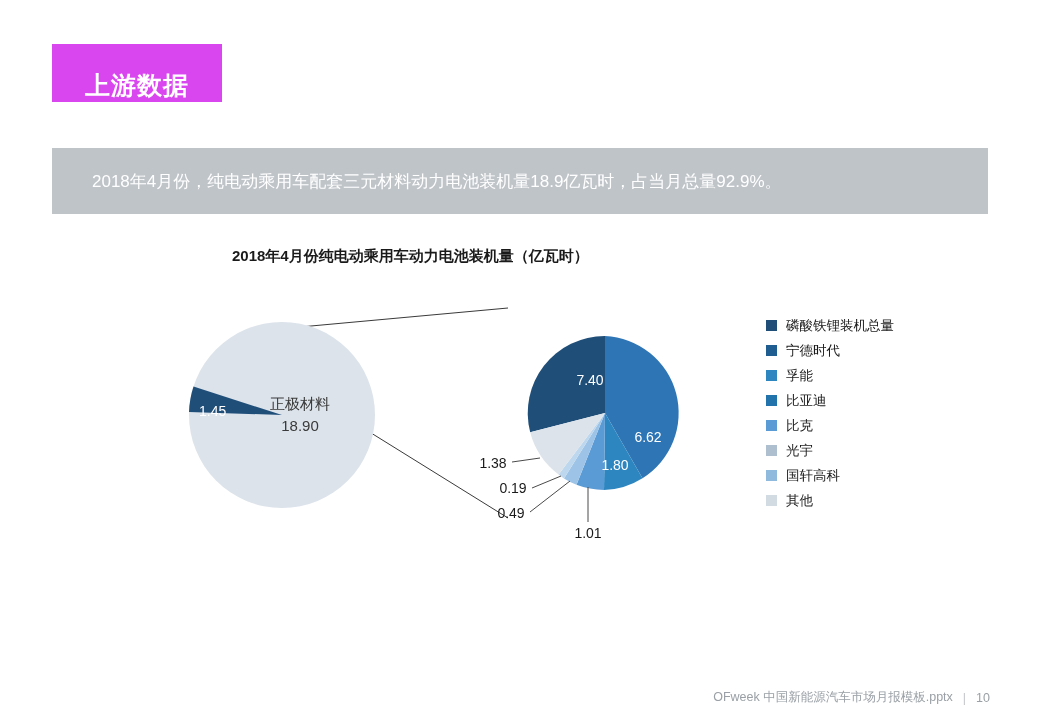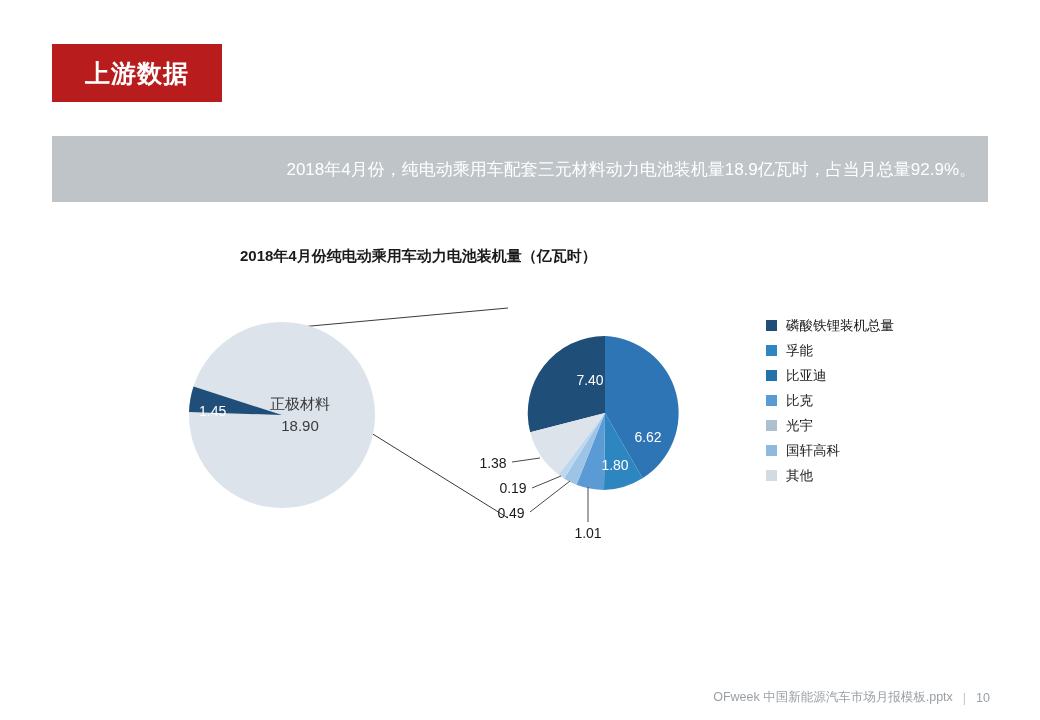--- a/index.html
+++ b/index.html
@@ -19,58 +19,57 @@
     inset: 0;
     background: #ffffff;
   }
   
   .title-tag {
     position: absolute;
     left: 52px;
     top: 44px;
     width: 170px;
     height: 58px;
-    background: #b91c1c;
-    display: flex;
-    align-items: center;
+    background: #d946ef;
+    display: flex;
+    align-items: flex-end;
     justify-content: center;
   }
   .title-tag span {
     color: #ffffff;
     font-size: 25px;
     font-weight: bold;
     letter-spacing: 1px;
   }
   
   .summary-banner {
     position: absolute;
     left: 52px;
-    top: 136px;
+    top: 148px;
     width: 936px;
     height: 66px;
     background: #bfc4c9;
     display: flex;
     align-items: center;
-    justify-content: flex-end;
   }
   .summary-text {
     color: #ffffff;
     font-size: 17px;
     line-height: 25px;
     padding-left: 40px;
     padding-right: 12px;
     font-weight: 400;
   }
   .summary-text div {
     white-space: nowrap;
   }
   
   .chart-title {
     position: absolute;
-    left: 240px;
+    left: 232px;
     top: 247px;
     font-size: 15px;
     font-weight: bold;
     color: #1a1a1a;
   }
   
   .chart-area {
     position: absolute;
     left: 60px;
     top: 290px;
@@ -202,20 +201,24 @@
 
     </svg>
   </div>
 
   <div class="legend">
     <div class="legend-item">
       <span class="legend-swatch" style="background:#1f4e79"></span>
       <span class="legend-label">磷酸铁锂装机总量</span>
     </div>
     <div class="legend-item">
+      <span class="legend-swatch" style="background:#1f5c8f"></span>
+      <span class="legend-label">宁德时代</span>
+    </div>
+    <div class="legend-item">
       <span class="legend-swatch" style="background:#2e86c1"></span>
       <span class="legend-label">孚能</span>
     </div>
     <div class="legend-item">
       <span class="legend-swatch" style="background:#2272ac"></span>
       <span class="legend-label">比亚迪</span>
     </div>
     <div class="legend-item">
       <span class="legend-swatch" style="background:#5b9bd5"></span>
       <span class="legend-label">比克</span>

